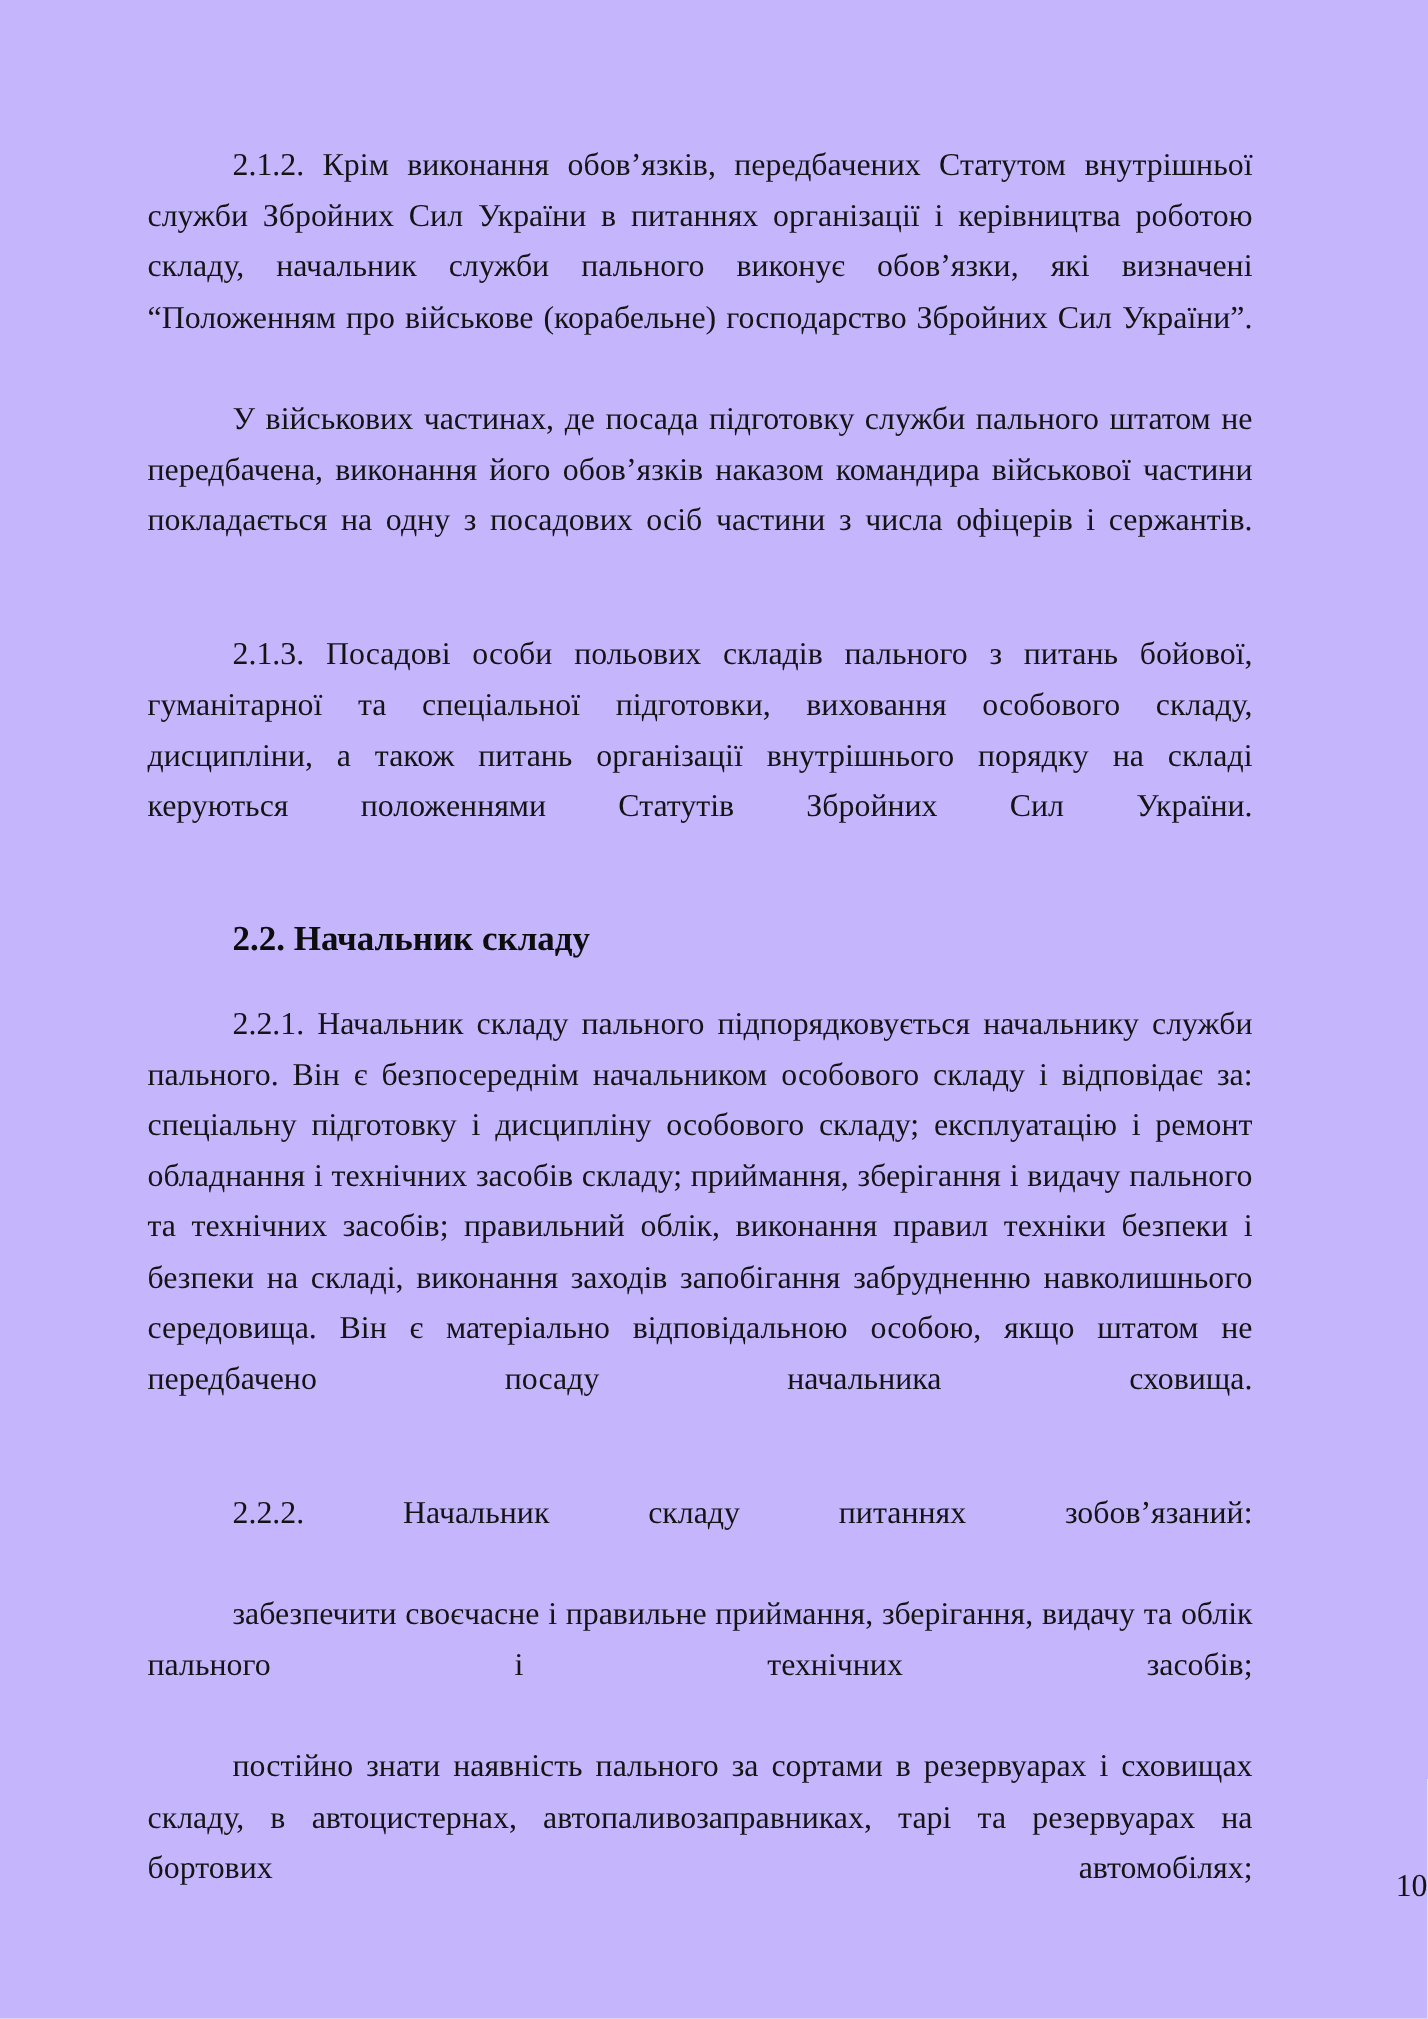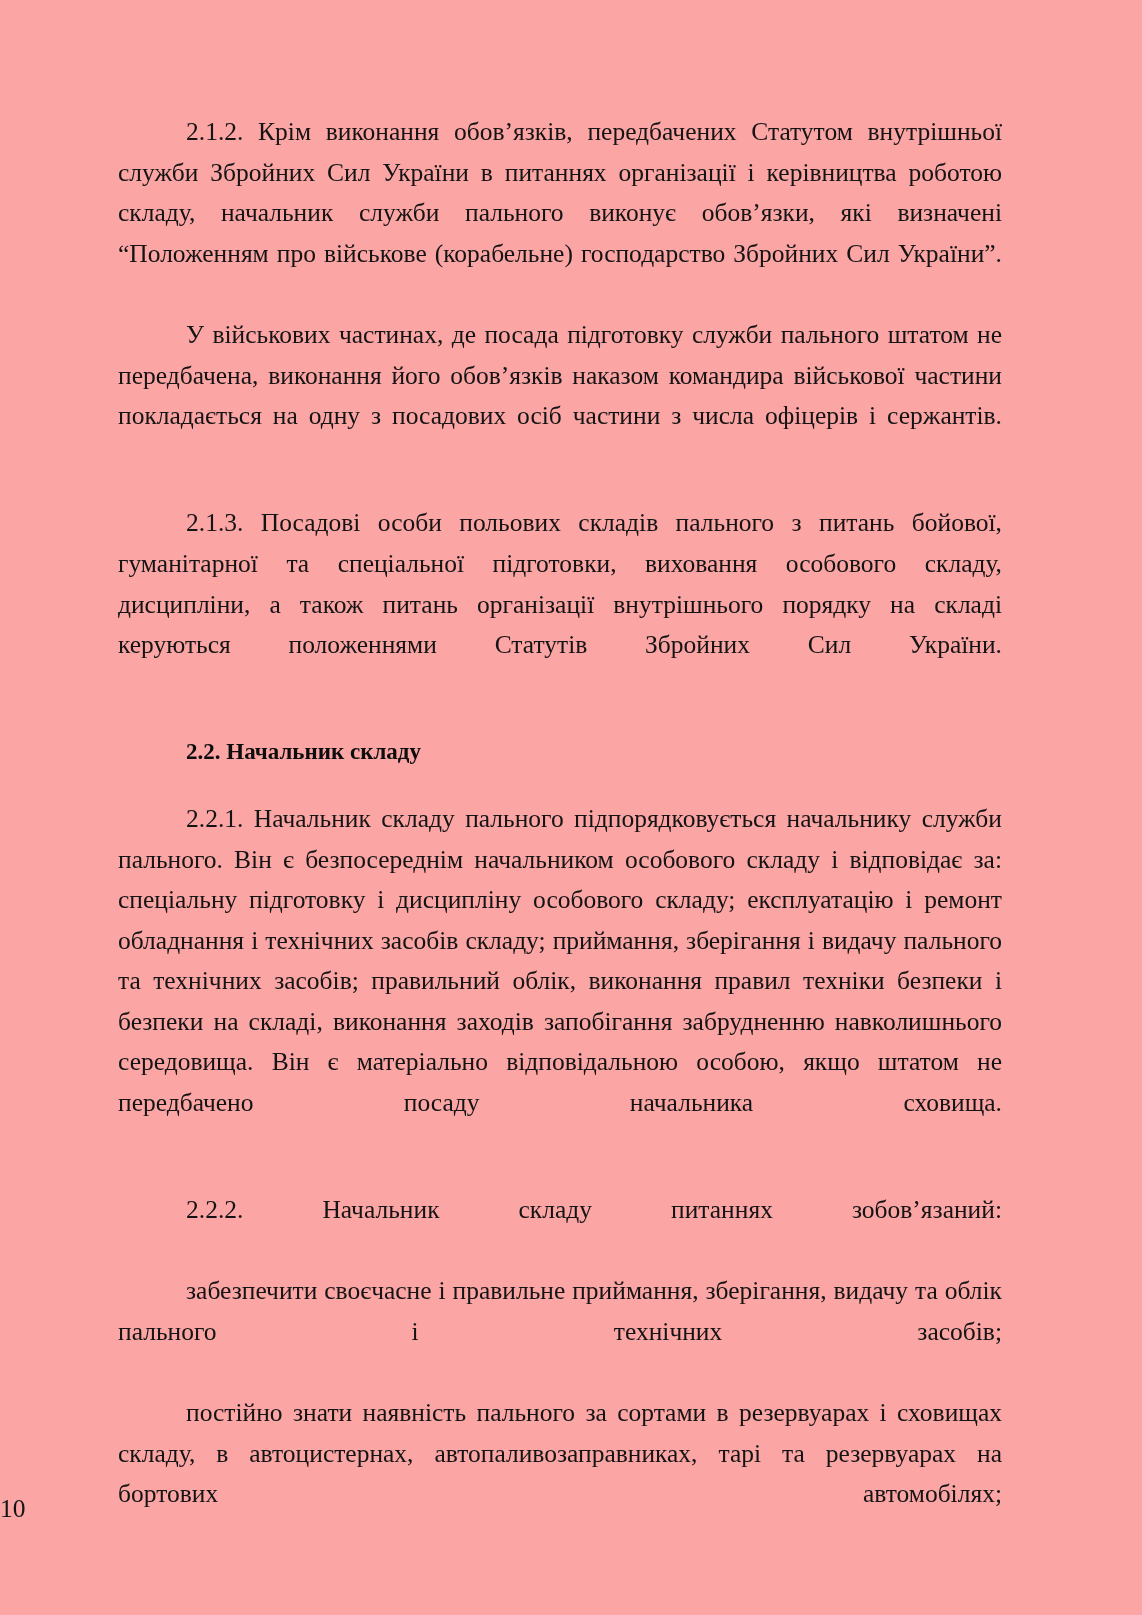--- a/index.html
+++ b/index.html
@@ -6,21 +6,21 @@
   html, body {
     margin: 0;
     padding: 0;
     background: #ffffff;
   }
 
   .page {
     position: relative;
     width: 1142px;
     height: 1615px;
-    background: #fca5a5;
+    background: #c4b5fd;
     overflow: hidden;
     font-family: "Liberation Serif", "DejaVu Serif", serif;
     color: #111111;
     box-sizing: border-box;
   }
 
   
   .content {
     position: absolute;
     left: 118px;
@@ -44,34 +44,34 @@
   p.para::after {
     content: "";
     display: inline-block;
     width: 100%;
   }
   .gap-md { height: 26px; }
 
   h2.heading {
     margin: 0;
     padding: 0;
-    font-size: 23px;
+    font-size: 28px;
     line-height: 40.6px;
     font-weight: bold;
     text-indent: 68px;
     text-align: left;
     color: #0d0d0d;
   }
 
   .folio {
     position: absolute;
     left: 0;
     right: 0;
     top: 1493px;
-    text-align: left;
+    text-align: right;
     font-size: 25.5px;
     line-height: 32px;
     color: #141414;
     font-family: "Liberation Serif", "DejaVu Serif", serif;
   }
 </style>
 </head>
 <body>
 
 <div class="page">

